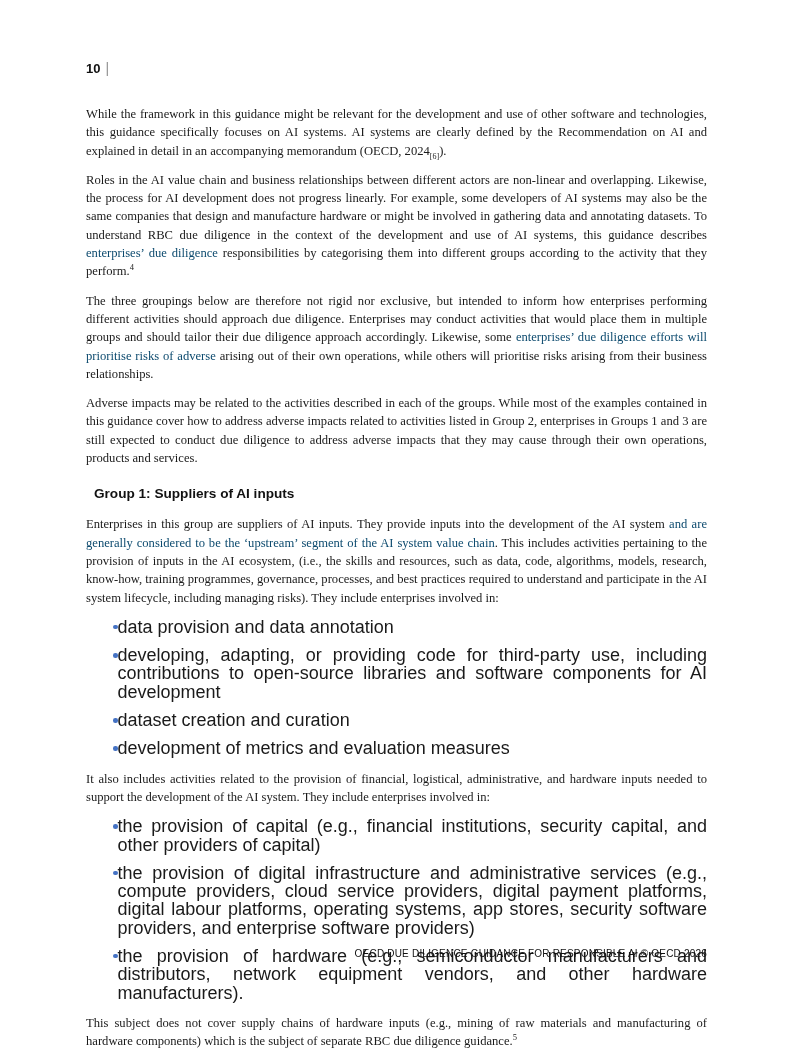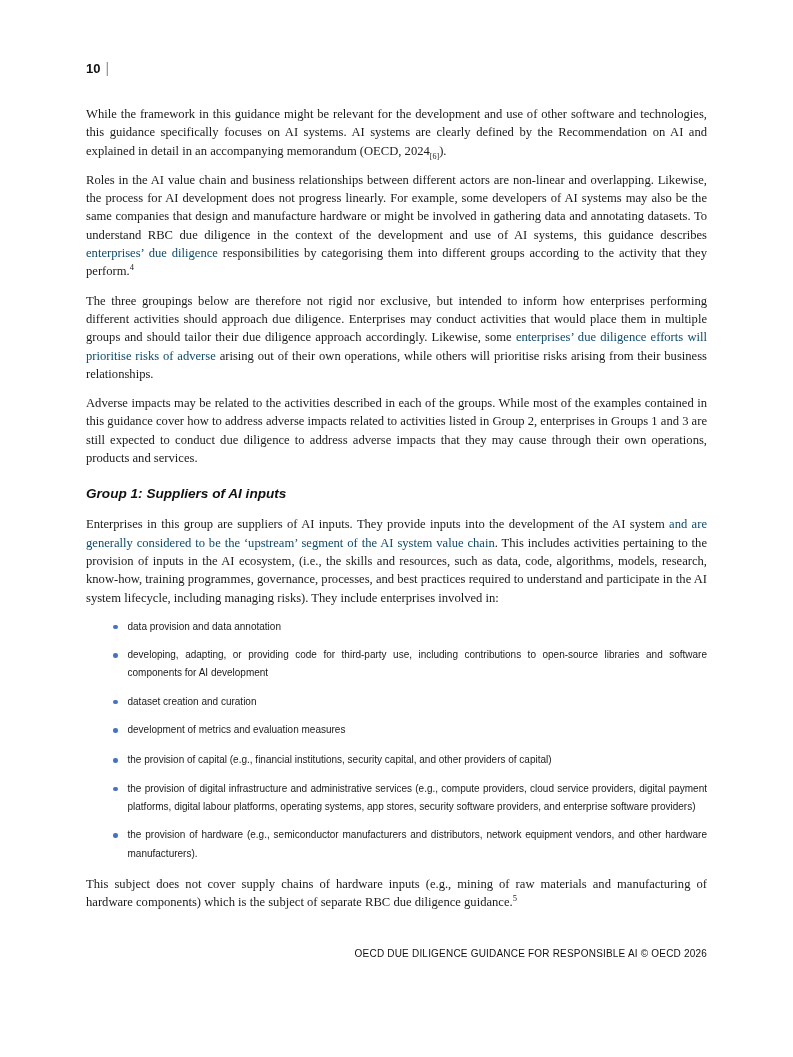--- a/index.html
+++ b/index.html
@@ -22,37 +22,36 @@
     line-height: 18.3px;
     text-align: justify;
     margin: 0 0 11px 0;
     font-family: Liberation Serif, serif;
   }
   .gray { color: #0c4a6e; }
 
   h2.group {
     font-size: 13.6px;
     font-weight: bold;
-    font-style: italic;
     color: #111;
-    margin: 19px 0 14px 0;
+    margin: 19px 0 14px 8px;
   }
 
   ul.bullets { list-style: none; margin: 2px 0 12px 0; padding: 0; }
   ul.bullets li { display: flex; margin: 0 0 10px 0; }
   .dot {
     width: 4.5px; height: 4.5px; border-radius: 50%;
     background: #4472c4;
     margin: 7px 0 0 27px;
     flex: none;
   }
   .li-text {
     flex: 1;
-    margin-left: 10px;
-    font-size: 10px;
+    margin-left: 0;
+    font-size: 18px;
     line-height: 18.3px;
     text-align: justify;
   }
 
   sup.fn { font-size: 8.5px; line-height: 0; vertical-align: super; }
   sub.cite { font-size: 8px; line-height: 0; vertical-align: sub; }
 
   .footer {
     position: absolute;
     top: 948px;
@@ -105,20 +104,21 @@
       <li>
         <span class="dot"></span>
         <span class="li-text">dataset creation and curation</span>
       </li>
       <li>
         <span class="dot"></span>
         <span class="li-text">development of metrics and evaluation measures</span>
       </li>
     </ul>
 
+    <p class="body">It also includes activities related to the provision of financial, logistical, administrative, and hardware inputs needed to support the development of the AI system. They include enterprises involved in:</p>
 
     <ul class="bullets">
       <li>
         <span class="dot"></span>
         <span class="li-text">the provision of capital (e.g., financial institutions, security capital, and other providers of capital)</span>
       </li>
       <li>
         <span class="dot"></span>
         <span class="li-text">the provision of digital infrastructure and administrative services (e.g., compute providers, cloud service providers, digital payment platforms, digital labour platforms, operating systems, app stores, security software providers, and enterprise software providers)</span>
       </li>

